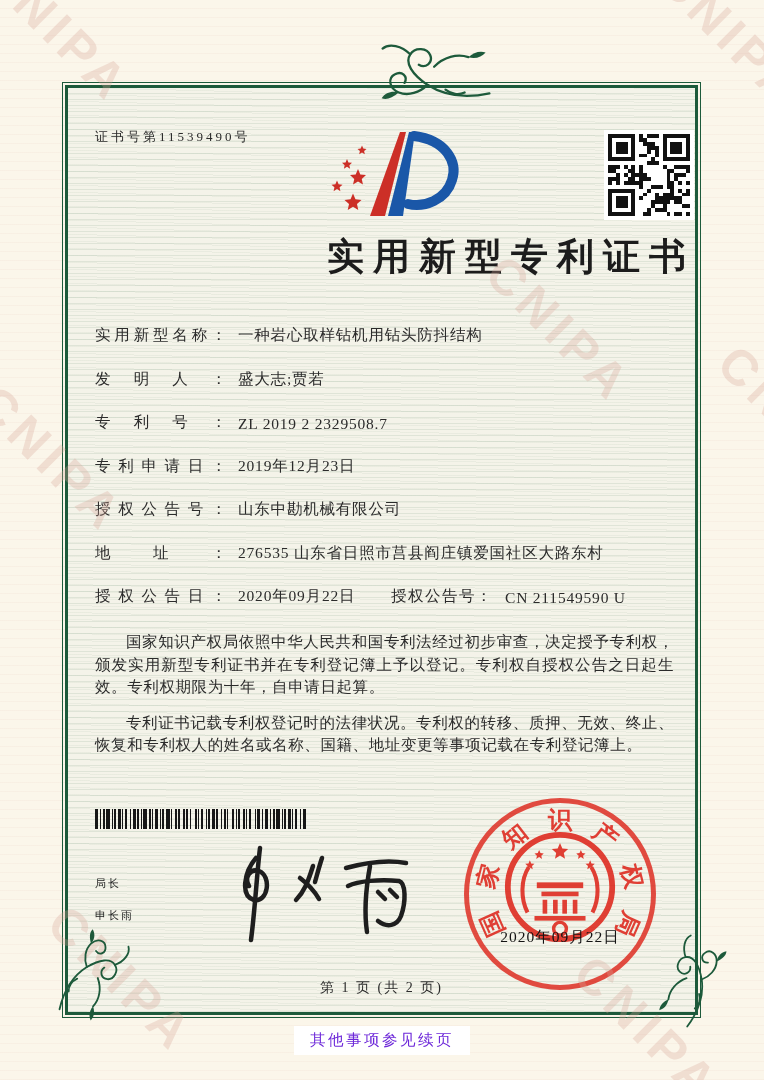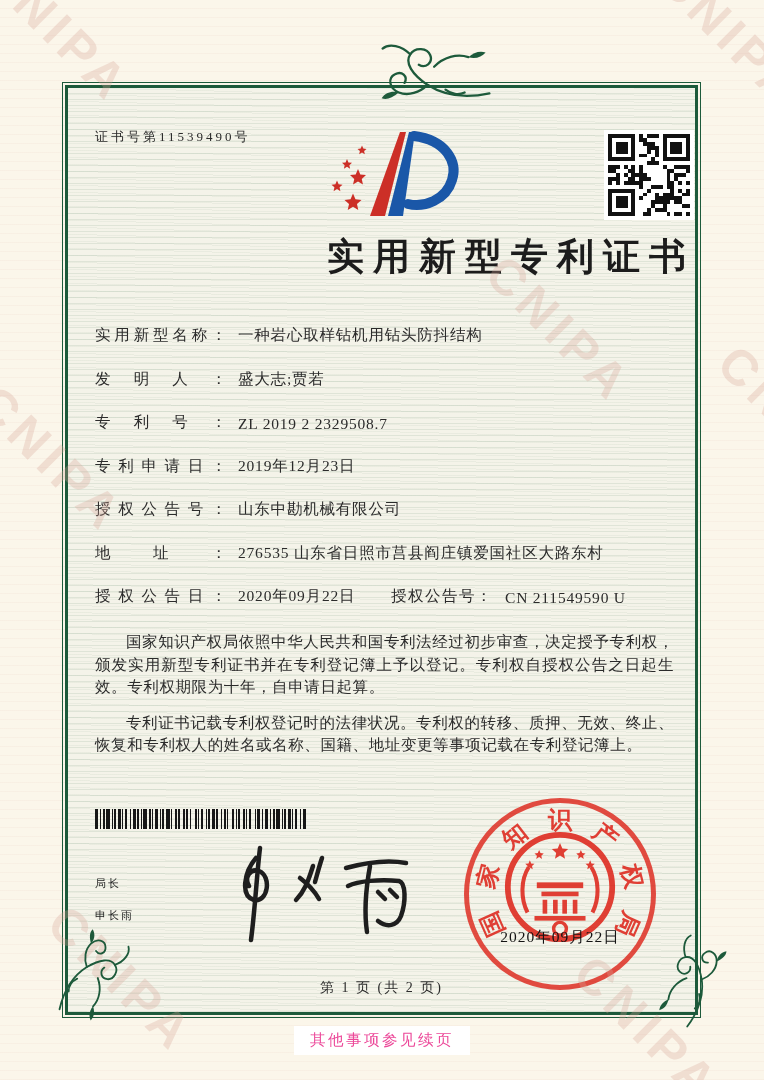--- a/index.html
+++ b/index.html
@@ -93,21 +93,21 @@
   .seal-date{
     position:absolute; left:-20px; top:124px; width:222px; text-align:center;
     font-size:15.5px; color:#141414; letter-spacing:1px; z-index:5;
   }
 
   
   .page-indicator{ position:absolute; left:0; bottom:15px; width:100%; text-align:center;
     font-size:14px; letter-spacing:2px; color:#2b2b2b; }
   .continuation{
     position:absolute; left:50%; transform:translateX(-50%); top:1026px; z-index:3;
-    background:#ffffff; padding:4px 16px; font-size:15.5px; letter-spacing:2.5px; color:#ec4899;
+    background:#ffffff; padding:4px 16px; font-size:15.5px; letter-spacing:2.5px; color:#6d28d9;
   }
 
   
   .flourish{ position:absolute; z-index:2; pointer-events:none; }
   .fl-top{ left:378px; top:40px; width:116px; height:62px; }
   .fl-bl{ left:48px; top:932px; width:92px; height:92px; transform:rotate(115deg); }
   .fl-br{ left:644px; top:936px; width:90px; height:90px; transform:rotate(115deg) scaleY(-1); }
 </style>
 </head>
 <body>

